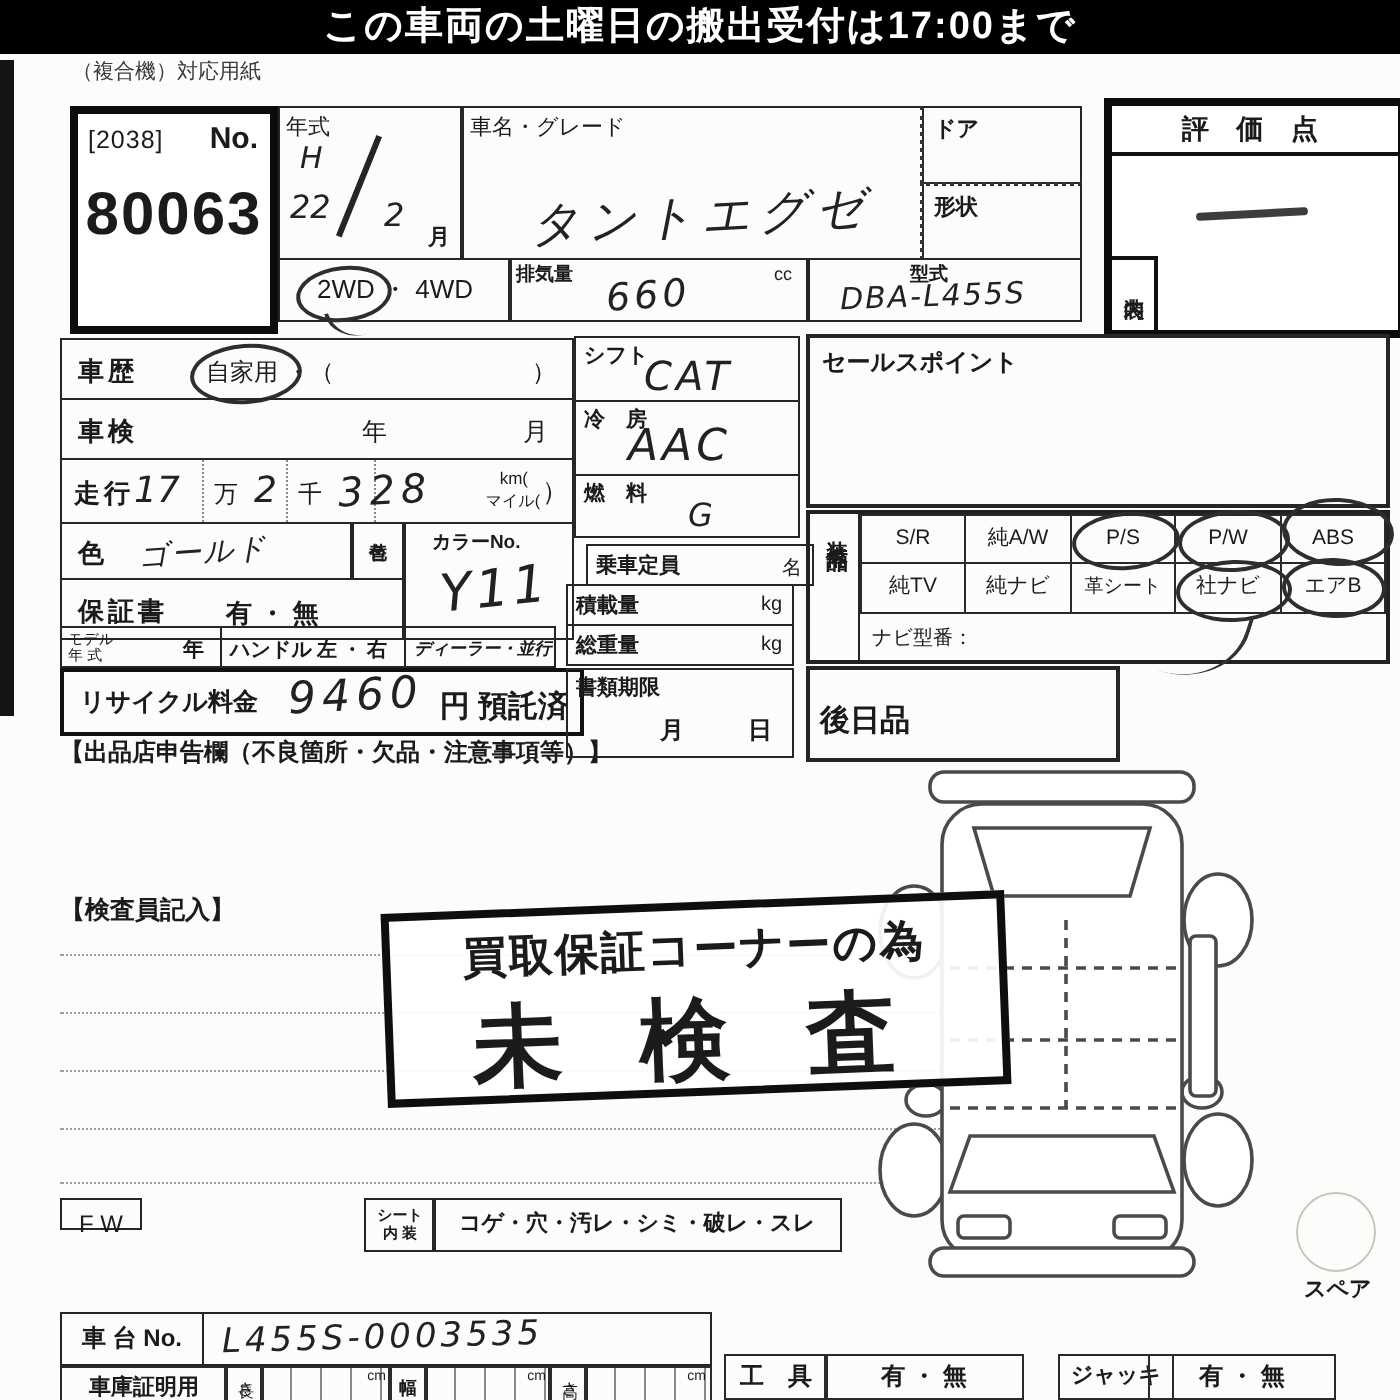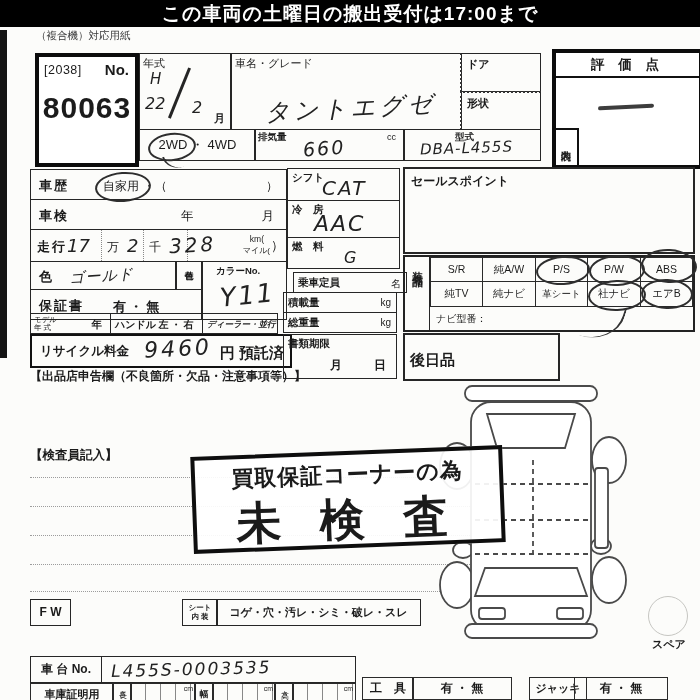--- a/index.html
+++ b/index.html
@@ -74,21 +74,21 @@
   #inspector-label{left:30px;top:447px;font-size:12.5px;font-weight:bold;}
   #stamp{left:192px;top:451px;width:312px;height:97px;border:4.5px solid #0e0e0e;background:rgba(255,255,255,0.92);
          transform:rotate(-2.2deg);text-align:center;z-index:6;box-sizing:border-box;}
   #stamp-line1{font-size:22px;font-weight:bold;letter-spacing:1px;margin-top:5px;}
   #stamp-line2{font-size:45px;font-weight:bold;letter-spacing:13px;margin-top:0px;}
   
   #car-wrap{left:413px;top:380px;width:238px;height:268px;z-index:2;}
   #spare-circle{left:648px;top:596px;width:38px;height:38px;border:1.5px solid #c6c6c2;border-radius:50%;}
   #spare-label{left:652px;top:637px;font-size:11px;font-weight:bold;}
   
-  #fw-cell{left:30px;top:599px;width:41px;height:27px;text-align:center;font-size:12px;font-weight:bold;line-height:25px;}
+  #fw-cell{left:30px;top:599px;width:41px;height:16px;text-align:center;font-size:12px;font-weight:normal;line-height:25px;}
   #kizu-cell{left:69px;top:599px;width:115px;height:27px;font-size:11px;font-weight:bold;line-height:25px;text-align:center;}
   #seat-cell{left:182px;top:599px;width:36px;height:27px;font-size:7.5px;font-weight:bold;text-align:center;padding-top:3px;box-sizing:border-box;line-height:9px;}
   #koge-cell{left:216px;top:599px;width:205px;height:27px;font-size:11px;font-weight:bold;line-height:25px;text-align:center;}
   #reg-row{left:30px;top:630px;width:326px;height:27px;}
   #reg-label{position:absolute;left:0;top:0;width:71px;height:100%;border-right:1.6px solid #262626;font-size:12px;font-weight:bold;line-height:25px;text-align:center;box-sizing:border-box;}
   .reg-div{position:absolute;top:0;width:1.5px;height:100%;background:#444;}
   #chassis-row{left:30px;top:656px;width:326px;height:27px;padding-left:40px;}
   #garage-row{left:30px;top:683px;width:326px;height:24px;}
   .gcell{position:absolute;top:0;height:100%;border:1.4px solid #2a2a2a;box-sizing:border-box;}
   .ticks{background:repeating-linear-gradient(90deg,transparent 0 14px,#888 14px 15px);}

